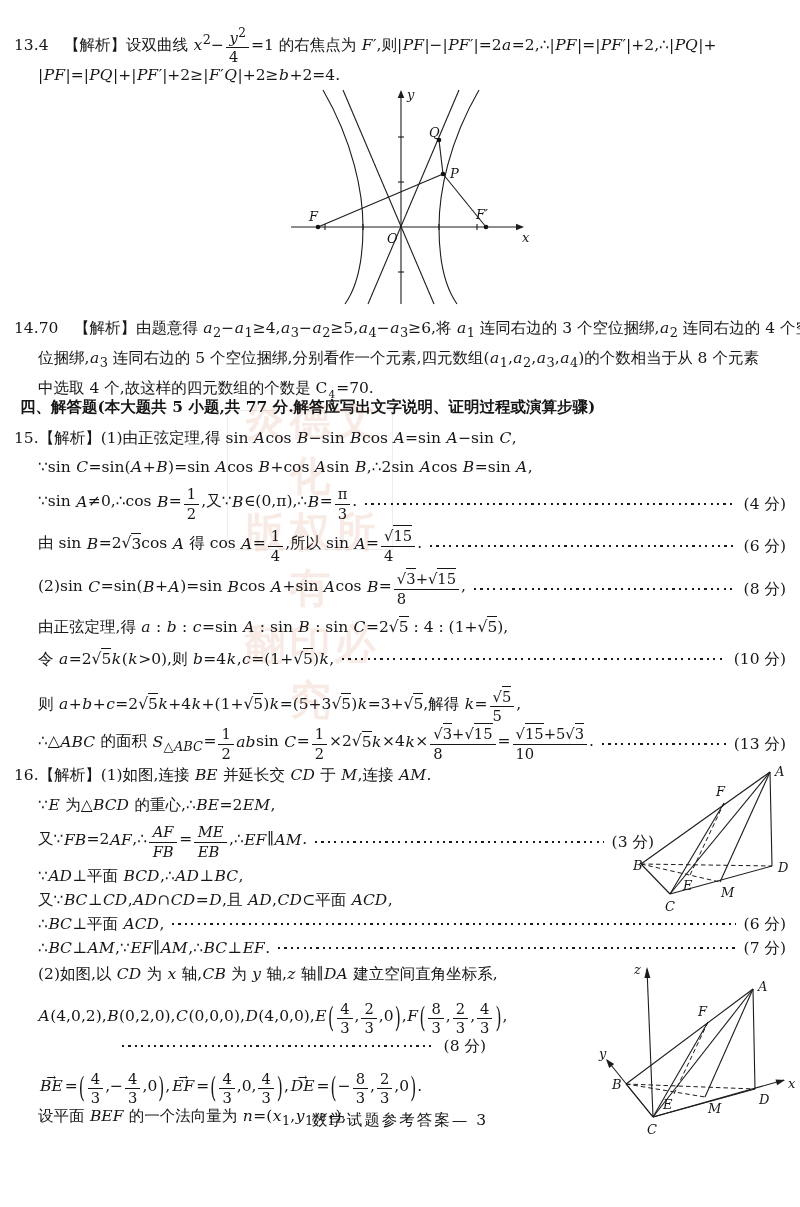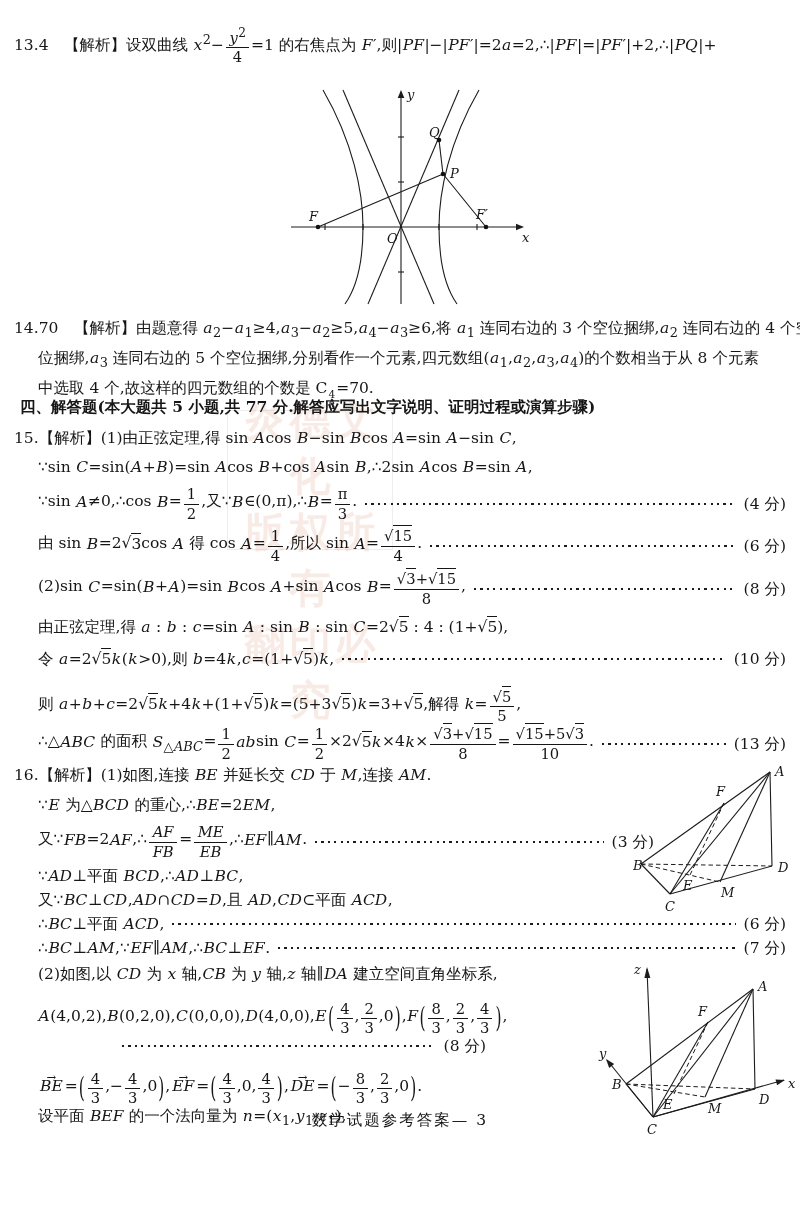--- a/index.html
+++ b/index.html
@@ -8,21 +8,21 @@
   .sec{position:absolute;z-index:2}
   .line{white-space:nowrap}
   .cont{padding-left:24px}
   .h24{height:24px;line-height:24px}.h26{height:26px;line-height:26px}
   .h28{height:28px;line-height:28px}.h30{height:30px;line-height:30px}
   .h34{height:34px;line-height:34px}.h40{height:40px;line-height:40px}
   .h44{height:44px;line-height:44px}.h46{height:46px;line-height:46px}
   .h48{height:48px;line-height:48px}
   i{font-style:italic;padding:0 0.5px}
   b{font-weight:normal}
-  .fr{display:inline-block;text-align:center;vertical-align:-0.8em;line-height:1.1;margin:13px 2px;font-size:0.95em}
+  .fr{display:inline-block;vertical-align:-0.8em;line-height:1.1;margin:13px 2px;font-size:0.95em}
   .fr .nu{display:block;padding:0 3px 1px;border-bottom:1px solid #161616}
   .fr .de{display:block;padding:1px 3px 0}
   .ov{border-top:1px solid #161616;padding-top:1px}
   .ss{display:inline-flex;flex-direction:column;font-size:0.68em;line-height:1.1;vertical-align:-0.45em;text-align:left;margin:0 1px}
   .bp{display:inline-block;transform:scale(1,1.85);vertical-align:-0.08em;margin:0 1px;font-weight:400}
   .vec{position:relative;display:inline-block;font-style:italic;margin:0 2px}
   .vec::before{content:"\2192";position:absolute;left:0;right:0;top:-0.78em;font-size:0.75em;
                font-style:normal;text-align:center}
   .sline{display:flex;align-items:center}
   .sline .txt{white-space:nowrap}
@@ -47,20 +47,21 @@
 
 <div id="wmbox"></div>
 <div id="wm">
   <div>炎德文化</div>
   <div>版权所有</div>
   <div>翻印必究</div>
 </div>
 
 <div class="sec" id="p13" style="left:14px;top:14px;width:772px">
   <div class="line h48">13.4　<b>【解析】</b>设双曲线 <i>x</i><sup>2</sup>−<span class="fr"><span class="nu"><i>y</i><sup>2</sup></span><span class="de">4</span></span>=1 的右焦点为 <i>F</i>′,则|<i>PF</i>|−|<i>PF</i>′|=2<i>a</i>=2,∴|<i>PF</i>|=|<i>PF</i>′|+2,∴|<i>PQ</i>|+</div>
+  <div class="line h26 cont">|<i>PF</i>|=|<i>PQ</i>|+|<i>PF</i>′|+2≥|<i>F</i>′<i>Q</i>|+2≥<i>b</i>+2=4.</div>
 </div>
 
 <svg class="fig" style="left:283px;top:82px" width="252" height="230" viewBox="0 0 252 230">
   <line class="ln" x1="8" y1="145" x2="238" y2="145"></line>
   <path class="ar" d="M241,145 L233,148.3 L233,141.7 Z"></path>
   <line class="ln" x1="118" y1="222" x2="118" y2="10"></line>
   <path class="ar" d="M118,8 L114.7,16 L121.3,16 Z"></path>
   <g>
     <line class="ln" x1="115" y1="55" x2="121" y2="55"></line>
     <line class="ln" x1="115" y1="100" x2="121" y2="100"></line>

